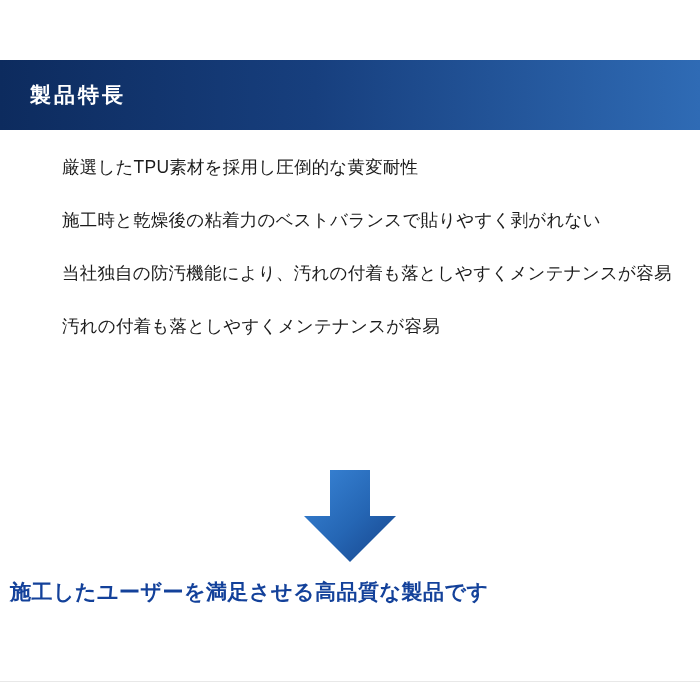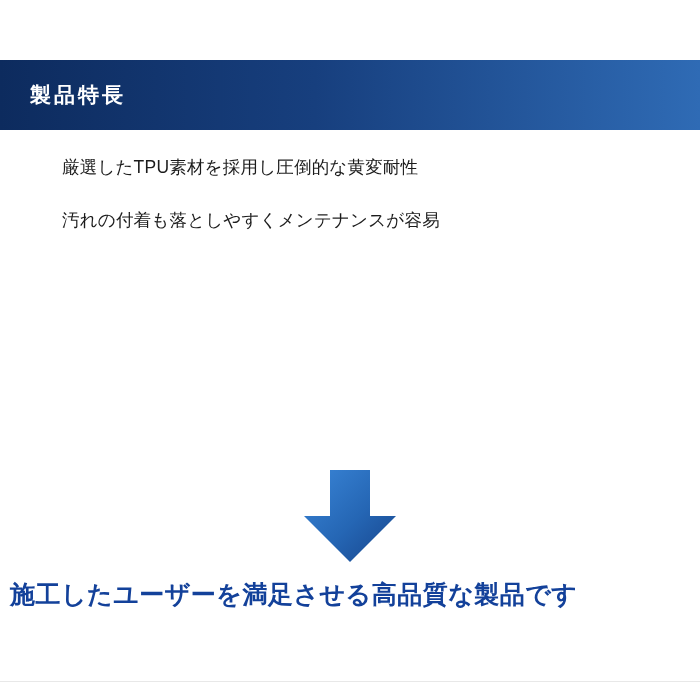--- a/index.html
+++ b/index.html
@@ -79,21 +79,21 @@
   
   .conclusion {
     position: absolute;
     left: 0;
     top: 578px;
     width: 700px;
     padding-left: 10px;
     box-sizing: border-box;
   }
   .conclusion-text {
-    font-size: 25px;
+    font-size: 21px;
     font-weight: bold;
     color: #13419a;
     letter-spacing: 0.5px;
     white-space: nowrap;
   }
   
   .bottom-rule {
     position: absolute;
     left: 0;
     bottom: 18px;
@@ -107,20 +107,26 @@
 
 <div class="page">
 
   <div class="header-band">
     <div class="header-title">製品特長</div>
   </div>
 
   <div class="features">
     <div class="feature-row">
       <span class="feature-text">厳選したTPU素材を採用し圧倒的な黄変耐性</span>
+    </div>
+    <div class="feature-row">
+      <span class="feature-text">施工時と乾燥後の粘着力のベストバランスで貼りやすく剥がれない</span>
+    </div>
+    <div class="feature-row">
+      <span class="feature-text">当社独自の防汚機能により、汚れの付着も落としやすくメンテナンスが容易</span>
     </div>
     <div class="feature-row">
       <span class="feature-text">汚れの付着も落としやすくメンテナンスが容易</span>
     </div>
   </div>
 
   <div class="arrow-wrap">
     <div class="arrow">
       <svg width="96" height="92" viewBox="0 0 96 92" xmlns="http://www.w3.org/2000/svg">
         <defs>

